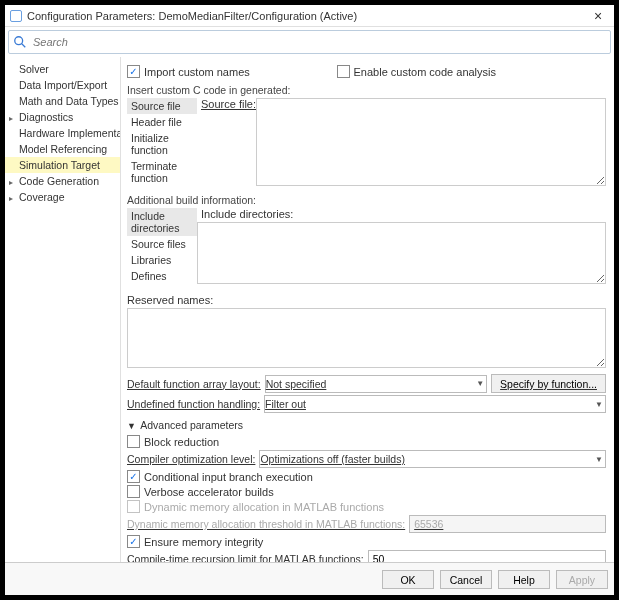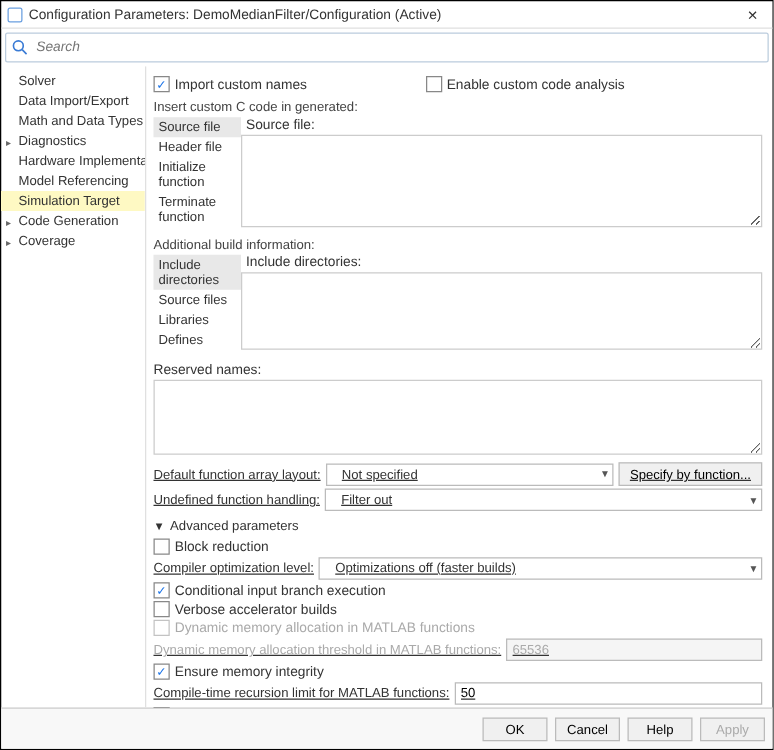--- a/index.html
+++ b/index.html
@@ -1,17 +1,17 @@
 <!DOCTYPE html>
 <html><head>
 <meta charset="utf-8">
 <style>
 * { box-sizing: border-box; }
 body { margin: 0; font-family: "Segoe UI", Tahoma, sans-serif; font-size: 11px; color: #333; background: #fff; }
-.window { width: 619px; height: 600px; display: flex; flex-direction: column; border: 1px solid #000000; }
+.window { width: 619px; height: 600px; display: flex; flex-direction: column; border: 5px solid #000000; }
 .titlebar { height: 22px; display: flex; align-items: center; padding: 0 4px; border-bottom: 1px solid #e0e0e0; }
 .titlebar .icon { width: 14px; height: 14px; margin-right: 4px; display: inline-block; position: relative; }
 .titlebar .icon::before { content: ""; position: absolute; inset: 1px; border: 1px solid #6a9fe0; border-radius: 2px; }
 .titlebar .title { flex: 1; font-size: 11px; }
 .titlebar .close { width: 24px; text-align: center; font-size: 14px; line-height: 18px; }
 .search-row { height: 24px; display: flex; align-items: center; padding: 2px 4px; border: 1px solid #bcd; margin: 3px; border-radius: 2px; }
 .search-row svg { width: 14px; height: 14px; margin-right: 4px; }
 .search-row input { flex: 1; border: none; outline: none; font-size: 11px; font-style: italic; color: #888; }
 .body { flex: 1; display: flex; overflow: hidden; }
 .nav { width: 116px; border-right: 1px solid #e0e0e0; padding: 4px 0; overflow-y: auto; }
@@ -26,21 +26,21 @@
 .cb.disabled { opacity: 0.5; }
 .section-heading { color: #444; margin-top: 6px; margin-bottom: 2px; font-size: 10.5px; }
 .code-tabs { display: flex; }
 .vtabs { width: 70px; display: flex; flex-direction: column; }
 .vtab { padding: 2px 4px; font-size: 10.5px; }
 .vtab.sel { background: #e8e8e8; }
 .textarea { flex: 1; border: 1px solid #ccc; min-height: 56px; padding: 2px 4px; font-size: 10.5px; resize: both; overflow: auto; }
 .textarea.lg { min-height: 60px; }
 .form-row { display: flex; align-items: center; margin: 2px 0; gap: 4px; text-decoration: underline; }
 .form-row .lbl { font-size: 10.5px; white-space: nowrap; }
-.sel-input { flex: 1; border: 1px solid #bbb; height: 18px; display: flex; align-items: center; padding: 0 12px; position: relative; font-size: 10.5px; background: #fff; }
+.sel-input { flex: 1; border: 1px solid #bbb; height: 18px; display: flex; align-items: center; padding: 0 0; position: relative; font-size: 10.5px; background: #fff; }
 .sel-input .arrow { position: absolute; right: 2px; font-size: 8px; color: #555; }
 .txt-input { flex: 1; border: 1px solid #bbb; height: 18px; padding: 0 4px; font-size: 10.5px; }
 .btn { border: 1px solid #bbb; background: #f0f0f0; padding: 2px 8px; font-size: 10.5px; height: 19px; line-height: 14px; }
 .advanced-header { font-size: 10.5px; margin: 6px 0 4px 0; }
 .advanced-header .tri { font-size: 9px; margin-right: 2px; }
 .footer { height: 26px; border-top: 1px solid #ccc; display: flex; justify-content: flex-end; align-items: center; padding: 16px 6px; gap: 6px; background: #f8f8f8; }
 .footer .btn { min-width: 52px; text-align: center; }
 .footer .btn.dim { color: #aaa; }
 </style>
 </head>
@@ -87,21 +87,21 @@
       </div>
 
       <div class="section-heading">Insert custom C code in generated:</div>
       <div class="code-tabs">
         <div class="vtabs">
           <div class="vtab sel">Source file</div>
           <div class="vtab">Header file</div>
           <div class="vtab">Initialize function</div>
           <div class="vtab">Terminate function</div>
         </div>
-        <div style="flex:1; display:flex; flex-direction:column;">
+        <div style="flex:1; display:flex; flex-direction:row;text-decoration:underline;">
           <span class="lbl" style="margin:0 0 2px 4px">Source file:</span>
           <div class="textarea"></div>
         </div>
       </div>
 
       <div class="section-heading" style="margin-top:8px">Additional build information:</div>
       <div class="code-tabs">
         <div class="vtabs">
           <div class="vtab sel">Include directories</div>
           <div class="vtab">Source files</div>

